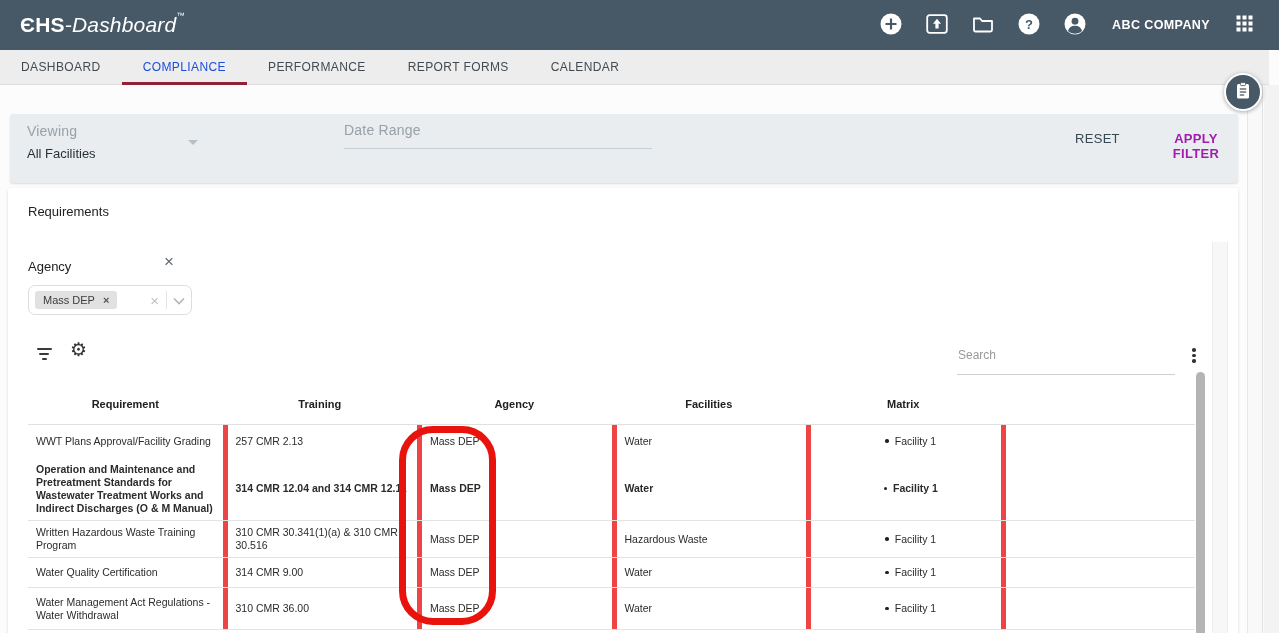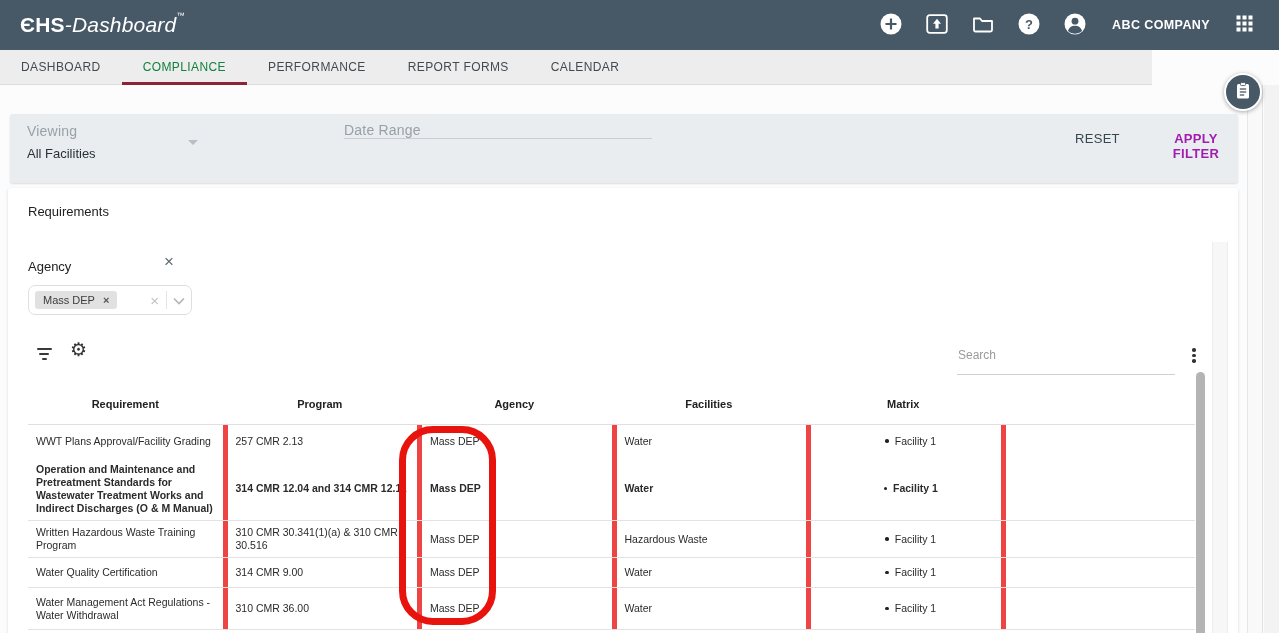--- a/index.html
+++ b/index.html
@@ -11,36 +11,36 @@
             display:flex; align-items:center; justify-content:space-between; padding:0 26px 0 20px; z-index:10; }
   .logo { color:#fff; font-size:21px; letter-spacing:.2px; white-space:nowrap; }
   .logo .ehs { font-weight:bold; }
   .logo .prod { font-style:italic; font-weight:400; }
   .logo .tm { font-size:8px; vertical-align:top; position:relative; top:-2px; }
   .top-icons { display:flex; align-items:center; gap:24px; }
   .top-icons .icobtn { display:flex; align-items:center; justify-content:center; cursor:pointer; background:none; border:none; }
   .company { color:#fff; font-size:12.5px; font-weight:600; letter-spacing:.4px; margin:0 2px; }
 
   
-  .tabbar { position:absolute; left:0; top:50px; width:1152px; height:35px; background:#ededee;
+  .tabbar { position:absolute; left:0; top:50px; width:1269px; height:35px; background:#ededee;
             border-bottom:1px solid #dcdcdc; display:flex; z-index:9; }
   .tab { position:relative; height:35px; line-height:35px; padding:0 21px; font-size:12px; letter-spacing:.4px;
          color:#424a50; cursor:pointer; }
-  .tab.active { color:#15803d; }
+  .tab.active { color:#1d4ed8; }
   .tab.active::after { content:""; position:absolute; left:0; right:0; bottom:0; height:3px; background:#8f2237; }
 
   
   .filter-panel { position:absolute; left:10px; top:114px; width:1228px; height:69px; background:#e9edf0;
                   border-radius:3px; box-shadow:0 1px 2px rgba(0,0,0,.13); z-index:5; }
   .f-label { font-size:14px; color:#98a1a7; letter-spacing:.2px; }
   .viewing-group { position:absolute; left:17px; top:9px; width:200px; cursor:pointer; }
   .viewing-value { font-size:13px; color:#263238; margin-top:7px; }
   .viewing-caret { position:absolute; left:178px; top:26px; width:0; height:0;
                    border-left:5px solid transparent; border-right:5px solid transparent; border-top:5px solid #b6c0c6; }
-  .date-group { position:absolute; left:334px; top:8px; width:308px; border-bottom:1px solid #c6cfd4; cursor:text; }
+  .date-group { position:absolute; left:334px; top:8px; width:308px; border-bottom:1px solid #c6cfd4; padding-bottom:10px; cursor:text; }
   .date-row { display:flex; align-items:center; gap:3px; margin-top:4px; }
   .date-value { font-size:13px; color:#212121; }
   .panel-btn { position:absolute; top:17px; background:none; border:none; font-size:13px; letter-spacing:.3px; cursor:pointer; font-family:inherit; }
   .btn-reset { left:1065px; color:#37474f; }
   .btn-apply { left:1144px; color:#a21caf; font-weight:bold; }
 
   
   .fab { position:absolute; left:1224px; top:73px; width:38px; height:38px; border-radius:50%;
          background:#475867; border:2.5px solid #fff; box-shadow:0 1px 4px rgba(0,0,0,.35);
          display:flex; align-items:center; justify-content:center; cursor:pointer; z-index:30; }
@@ -223,21 +223,21 @@
     <input class="search-input" placeholder="Search" style="">
     <button class="kebab">
         <i></i>
         <i></i>
         <i></i>
       </button>
 
     <div class="rtable">
       <div class="thead">
         <div class="th">Requirement</div>
-        <div class="th">Program</div>
+        <div class="th">Training</div>
         <div class="th">Agency</div>
         <div class="th">Facilities</div>
         <div class="th">Matrix</div>
       </div>
 
       <div class="trow r1">
         <div class="td">WWT Plans Approval/Facility Grading</div>
         <div class="td">257 CMR 2.13</div>
         <div class="td">Mass DEP</div>
         <div class="td">Water</div>

